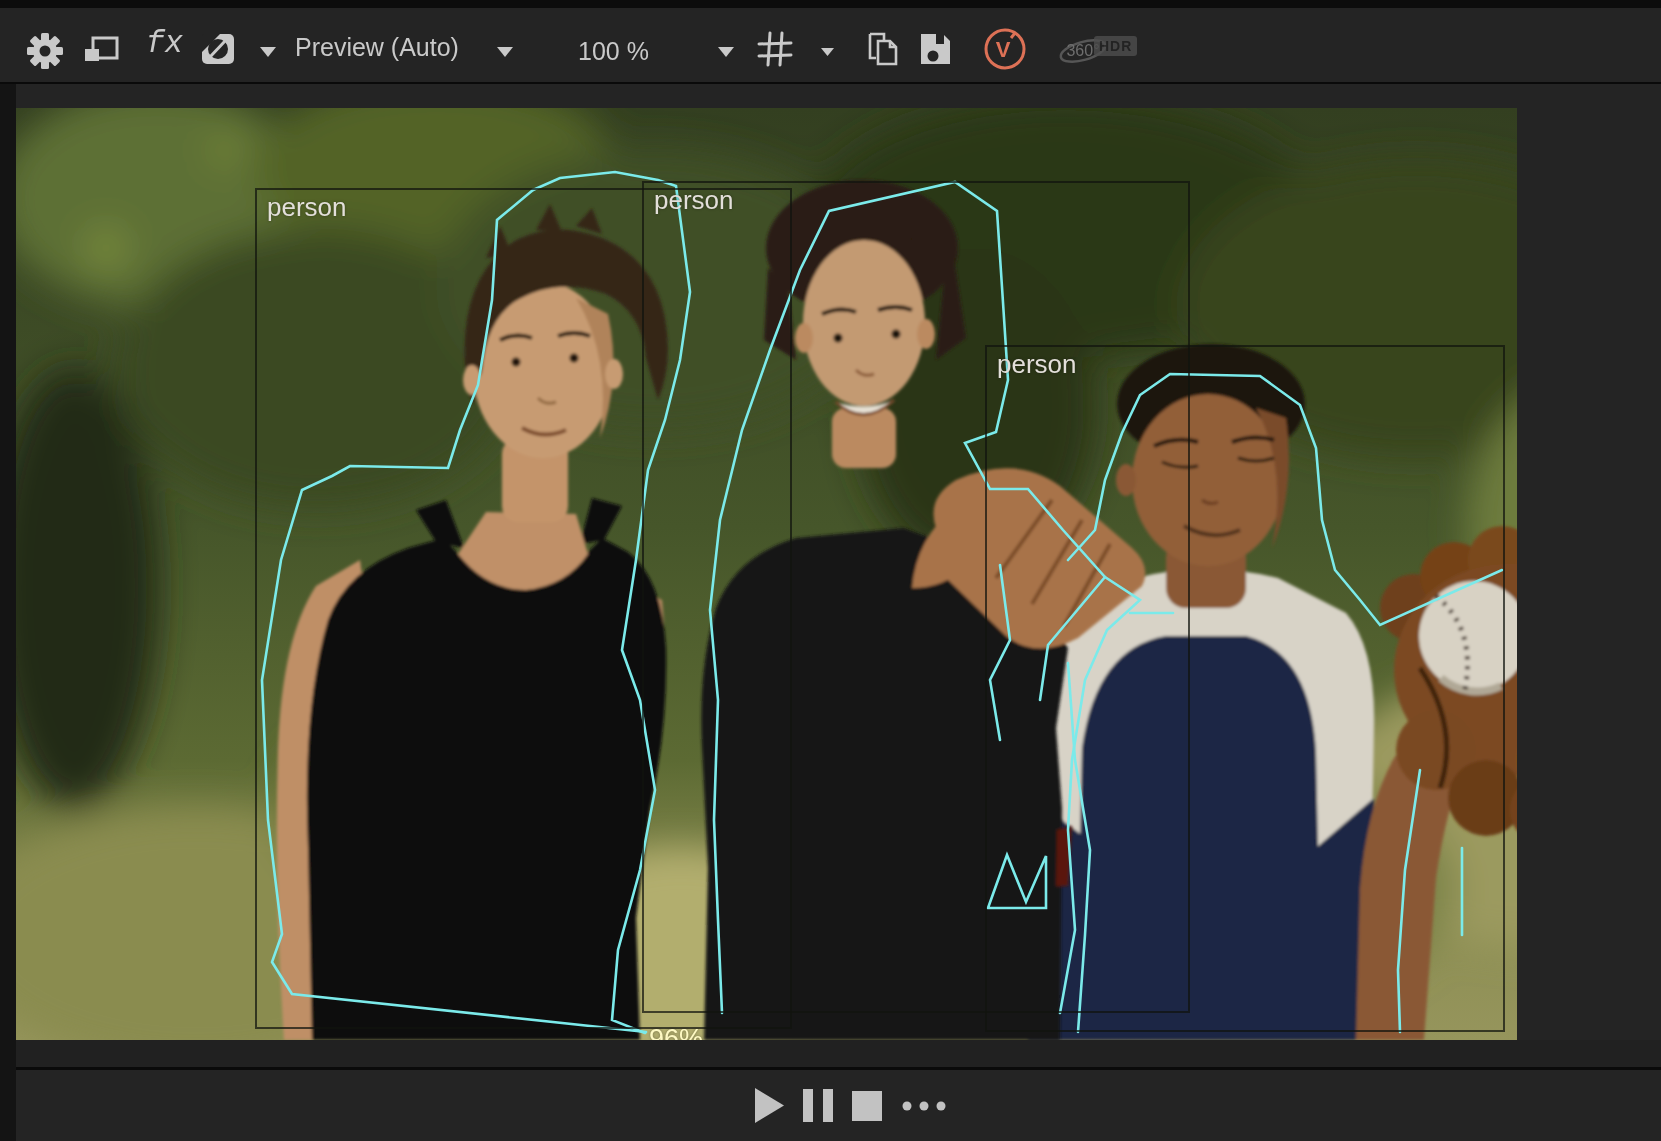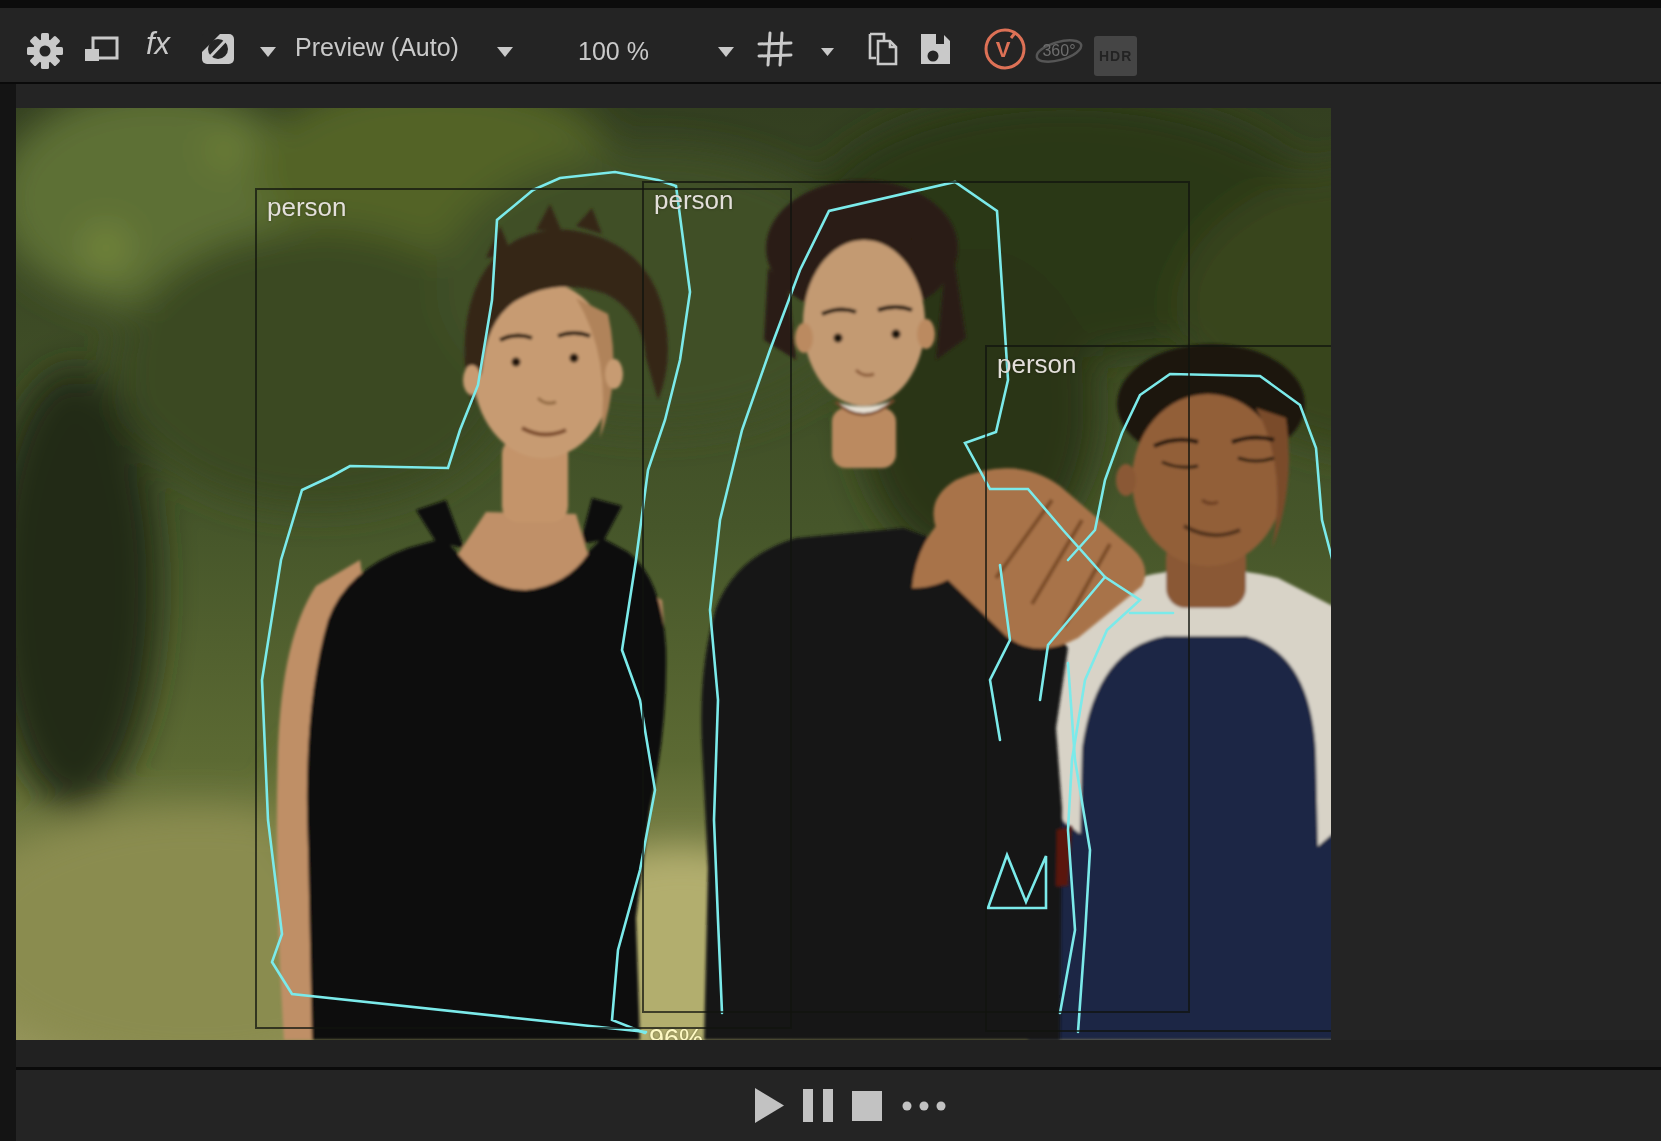--- a/index.html
+++ b/index.html
@@ -5,28 +5,28 @@
   html,body{margin:0;padding:0;background:#0d0d0d;}
   *{box-sizing:border-box;}
   .app{position:relative;width:1661px;height:1141px;overflow:hidden;background:#242424;
        font-family:"Liberation Sans",sans-serif;}
   
   .topstrip{position:absolute;left:0;top:0;width:1661px;height:8px;background:#0c0c0c;}
   .toolbar{position:absolute;left:0;top:8px;width:1661px;height:74px;background:#242424;}
   .toolbar .tb{position:absolute;display:flex;align-items:center;justify-content:center;color:#c9c9c9;}
   .tb svg{display:block;}
   .tb-text{color:#d5d5d5;font-size:25px;white-space:nowrap;text-align:right;}
-  .fx{font-style:italic;font-size:31px;color:#d2d2d2;font-family:Liberation Sans, sans-serif;}
+  .fx{font-style:italic;font-size:31px;color:#d2d2d2;font-family:Liberation Mono, monospace;}
   .hdr-badge{background:#4e4e4e;color:#232323;font-weight:bold;font-size:14px;
-             padding:12px 5px;border-radius:3px;letter-spacing:1px;opacity:.8;}
+             padding:2px 5px;border-radius:3px;letter-spacing:1px;opacity:.8;}
   .sep-line{position:absolute;left:0;top:82px;width:1661px;height:2px;background:#0a0a0a;}
   .panel-gap{position:absolute;left:0;top:84px;width:1661px;height:24px;background:#242424;}
   .left-col{position:absolute;left:0;top:84px;width:16px;height:1057px;background:#141414;z-index:6;}
   
-  .video{position:absolute;left:16px;top:108px;width:1315px;height:932px;overflow:hidden;background:#4a552a;}
+  .video{position:absolute;left:16px;top:108px;width:1501px;height:932px;overflow:hidden;background:#4a552a;}
   .video svg.scene{position:absolute;left:0;top:0;}
   svg.overlay{position:absolute;left:0;top:0;pointer-events:none;}
   .seg{fill:none;stroke:var(--cyan,#7beaea);stroke-width:2.6;stroke-linejoin:miter;stroke-linecap:round;}
   .bbox{position:absolute;border:2px solid var(--boxc,rgba(16,20,14,.72));}
   .det-label{position:absolute;left:10px;top:3px;font-size:26px;color:#e3dfda;line-height:1.1;
              text-shadow:0 0 3px rgba(0,0,0,.35);white-space:nowrap;}
   .conf{position:absolute;left:5px;top:100%;margin-top:13px;font-size:27px;color:#fef9c3;
         text-shadow:0 0 3px rgba(0,0,0,.35);white-space:nowrap;}
   
   .understrip{position:absolute;left:0;top:1040px;width:1661px;height:27px;background:#212121;}
@@ -137,21 +137,21 @@
     </div>
 
     <div class="tb" style="left:982px;top:18px">
       <svg width="46" height="46" viewBox="0 0 46 46">
         <circle cx="23" cy="23" r="19" fill="none" stroke="#dd7156" stroke-width="3"></circle>
         <text x="21" y="31" font-size="22" font-weight="bold" fill="#dd7156" font-family="Liberation Sans, sans-serif" text-anchor="middle">V</text>
         <line x1="29" y1="12" x2="33" y2="7" stroke="#dd7156" stroke-width="3"></line>
       </svg>
     </div>
 
-    <div class="tb" style="left:1032px;top:21px">
+    <div class="tb" style="left:1056px;top:21px">
       <svg width="56" height="42" viewBox="0 0 56 42">
         <ellipse cx="27" cy="22" rx="23" ry="9" fill="none" stroke="#565656" stroke-width="2.5" transform="rotate(-16 27 22)"></ellipse>
         <text x="27" y="27" font-size="16" fill="#6e6e6e" text-anchor="middle" font-family="Liberation Sans, sans-serif">360°</text>
       </svg>
     </div>
 
     <div class="tb" style="left:1094px;top:28px">
       <span class="hdr-badge">HDR</span>
     </div>
   </div>

